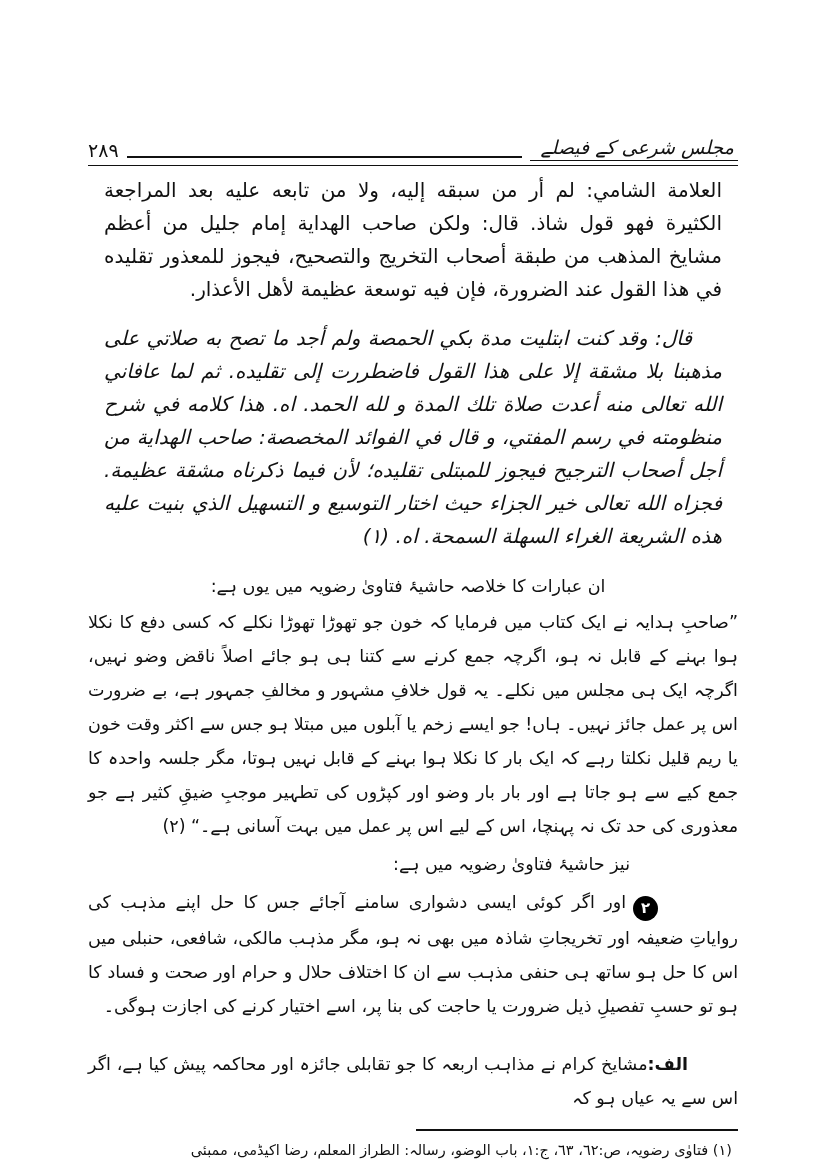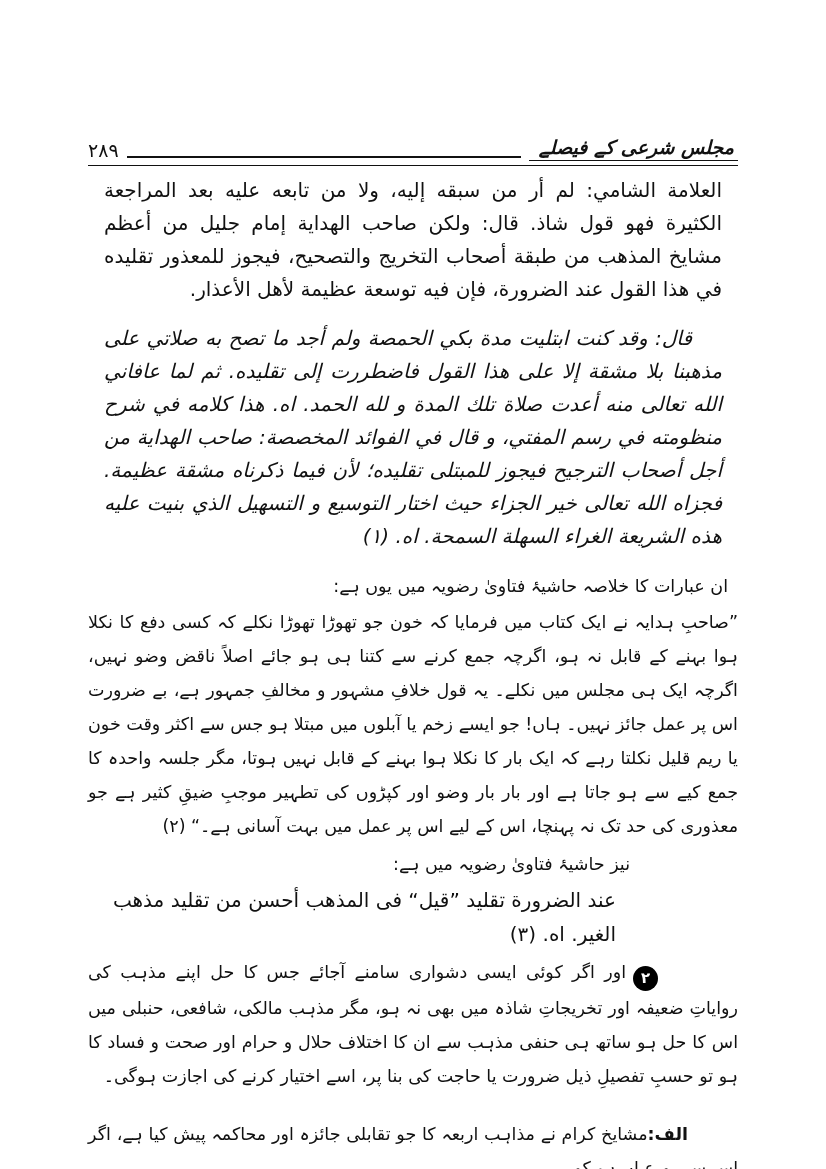--- a/index.html
+++ b/index.html
@@ -15,21 +15,21 @@
   .content {
     position:absolute;
     top:136px; left:88px;
     width:650px;
     direction:rtl;
   }
 
   
   .header { display:flex; align-items:flex-end; direction:rtl; }
   .book-title {
-    font-size:19px; font-weight:bold; font-style:italic;
+    font-size:19px; font-weight:normal; font-style:italic;
     border-bottom:1.5px solid #111;
     padding:0 4px 2px 10px;
     white-space:nowrap;
   }
   .header-mid-line { flex:1; border-bottom:2px solid #111; margin:0 8px 3px 8px; height:1px; }
   .page-number { font-size:19px; font-weight:normal; padding-bottom:0; letter-spacing:1px; }
   .header-full-rule { border-bottom:1.5px solid #111; margin-top:4px; }
 
   
   .ar {
@@ -38,21 +38,21 @@
     margin:16px;
   }
   .ar-first { margin-top:8px; }
   .ar-indent { text-indent:30px;font-style:italic; }
   .ur {
     font-size:17.5px; line-height:34px;
     text-align:justify;
     margin:0;
   }
   .ur-head { text-align:right; margin:4px 0 2px 0; font-size:17.5px; line-height:34px; }
-  .ur-head-1 { padding-right:10px; }
+  .ur-head-1 { padding-right:10px;text-align:center; }
   .ur-head-2 { padding-right:108px; }
   .ar-quote {
     font-size:20px; line-height:34px;
     text-align:right;
     padding-right:122px;
     margin:0;
   }
   .clause { margin-top:4px; }
   .clause-2 { text-indent:80px; }
   .clause-alif { text-indent:50px;margin-top:24px; }
@@ -84,21 +84,20 @@
     </div>
     <div class="header-full-rule"></div>
 
     <p class="ar ar-first">العلامة الشامي: لم أر من سبقه إليه، ولا من تابعه عليه بعد المراجعة الكثيرة فهو قول شاذ. قال: ولكن صاحب الهداية إمام جليل من أعظم مشايخ المذهب من طبقة أصحاب التخريج والتصحيح، فيجوز للمعذور تقليده في هذا القول عند الضرورة، فإن فيه توسعة عظيمة لأهل الأعذار.</p>
     <p class="ar ar-indent">قال: وقد كنت ابتليت مدة بكي الحمصة ولم أجد ما تصح به صلاتي على مذهبنا بلا مشقة إلا على هذا القول فاضطررت إلى تقليده. ثم لما عافاني الله تعالى منه أعدت صلاة تلك المدة و لله الحمد. اه. هذا كلامه في شرح منظومته في رسم المفتي، و قال في الفوائد المخصصة: صاحب الهداية من أجل أصحاب الترجيح فيجوز للمبتلى تقليده؛ لأن فيما ذكرناه مشقة عظيمة. فجزاه الله تعالى خير الجزاء حيث اختار التوسيع و التسهيل الذي بنيت عليه هذه الشريعة الغراء السهلة السمحة. اه. (۱)</p>
 
     <p class="ur-head ur-head-1">ان عبارات کا خلاصہ حاشیۂ فتاویٰ رضویہ میں یوں ہے:</p>
     <p class="ur">”صاحبِ ہدایہ نے ایک کتاب میں فرمایا کہ خون جو تھوڑا تھوڑا نکلے کہ کسی دفع کا نکلا ہوا بہنے کے قابل نہ ہو، اگرچہ جمع کرنے سے کتنا ہی ہو جائے اصلاً ناقض وضو نہیں، اگرچہ ایک ہی مجلس میں نکلے۔ یہ قول خلافِ مشہور و مخالفِ جمہور ہے، بے ضرورت اس پر عمل جائز نہیں۔ ہاں! جو ایسے زخم یا آبلوں میں مبتلا ہو جس سے اکثر وقت خون یا ریم قلیل نکلتا رہے کہ ایک بار کا نکلا ہوا بہنے کے قابل نہیں ہوتا، مگر جلسہ واحدہ کا جمع کیے سے ہو جاتا ہے اور بار بار وضو اور کپڑوں کی تطہیر موجبِ ضیقِ کثیر ہے جو معذوری کی حد تک نہ پہنچا، اس کے لیے اس پر عمل میں بہت آسانی ہے۔“ (۲)</p>
 
     <p class="ur-head ur-head-2">نیز حاشیۂ فتاویٰ رضویہ میں ہے:</p>
-    <p class="ar-quote">عند الضرورة تقليد ”قيل“ فى المذهب أحسن من تقليد مذهب الغير. اه. (۳)</p>
 
     <p class="ur clause clause-2"><span class="num-badge">۲</span><span>اور اگر کوئی ایسی دشواری سامنے آجائے جس کا حل اپنے مذہب کی روایاتِ ضعیفہ اور تخریجاتِ شاذہ میں بھی نہ ہو، مگر مذہب مالکی، شافعی، حنبلی میں اس کا حل ہو ساتھ ہی حنفی مذہب سے ان کا اختلاف حلال و حرام اور صحت و فساد کا ہو تو حسبِ تفصیلِ ذیل ضرورت یا حاجت کی بنا پر، اسے اختیار کرنے کی اجازت ہوگی۔</span></p>
 
     <p class="ur clause clause-alif"><span class="alif-marker">الف:</span><span>مشایخ کرام نے مذاہب اربعہ کا جو تقابلی جائزہ اور محاکمہ پیش کیا ہے، اگر اس سے یہ عیاں ہو کہ</span></p>
 
     <div class="fn-sep"></div>
     <div class="footnotes">
       <p>(۱) فتاوٰی رضویہ، ص:٦٢، ٦٣، ج:١، باب الوضو، رسالہ: الطراز المعلم، رضا اکیڈمی، ممبئی</p>
 
     </div>

